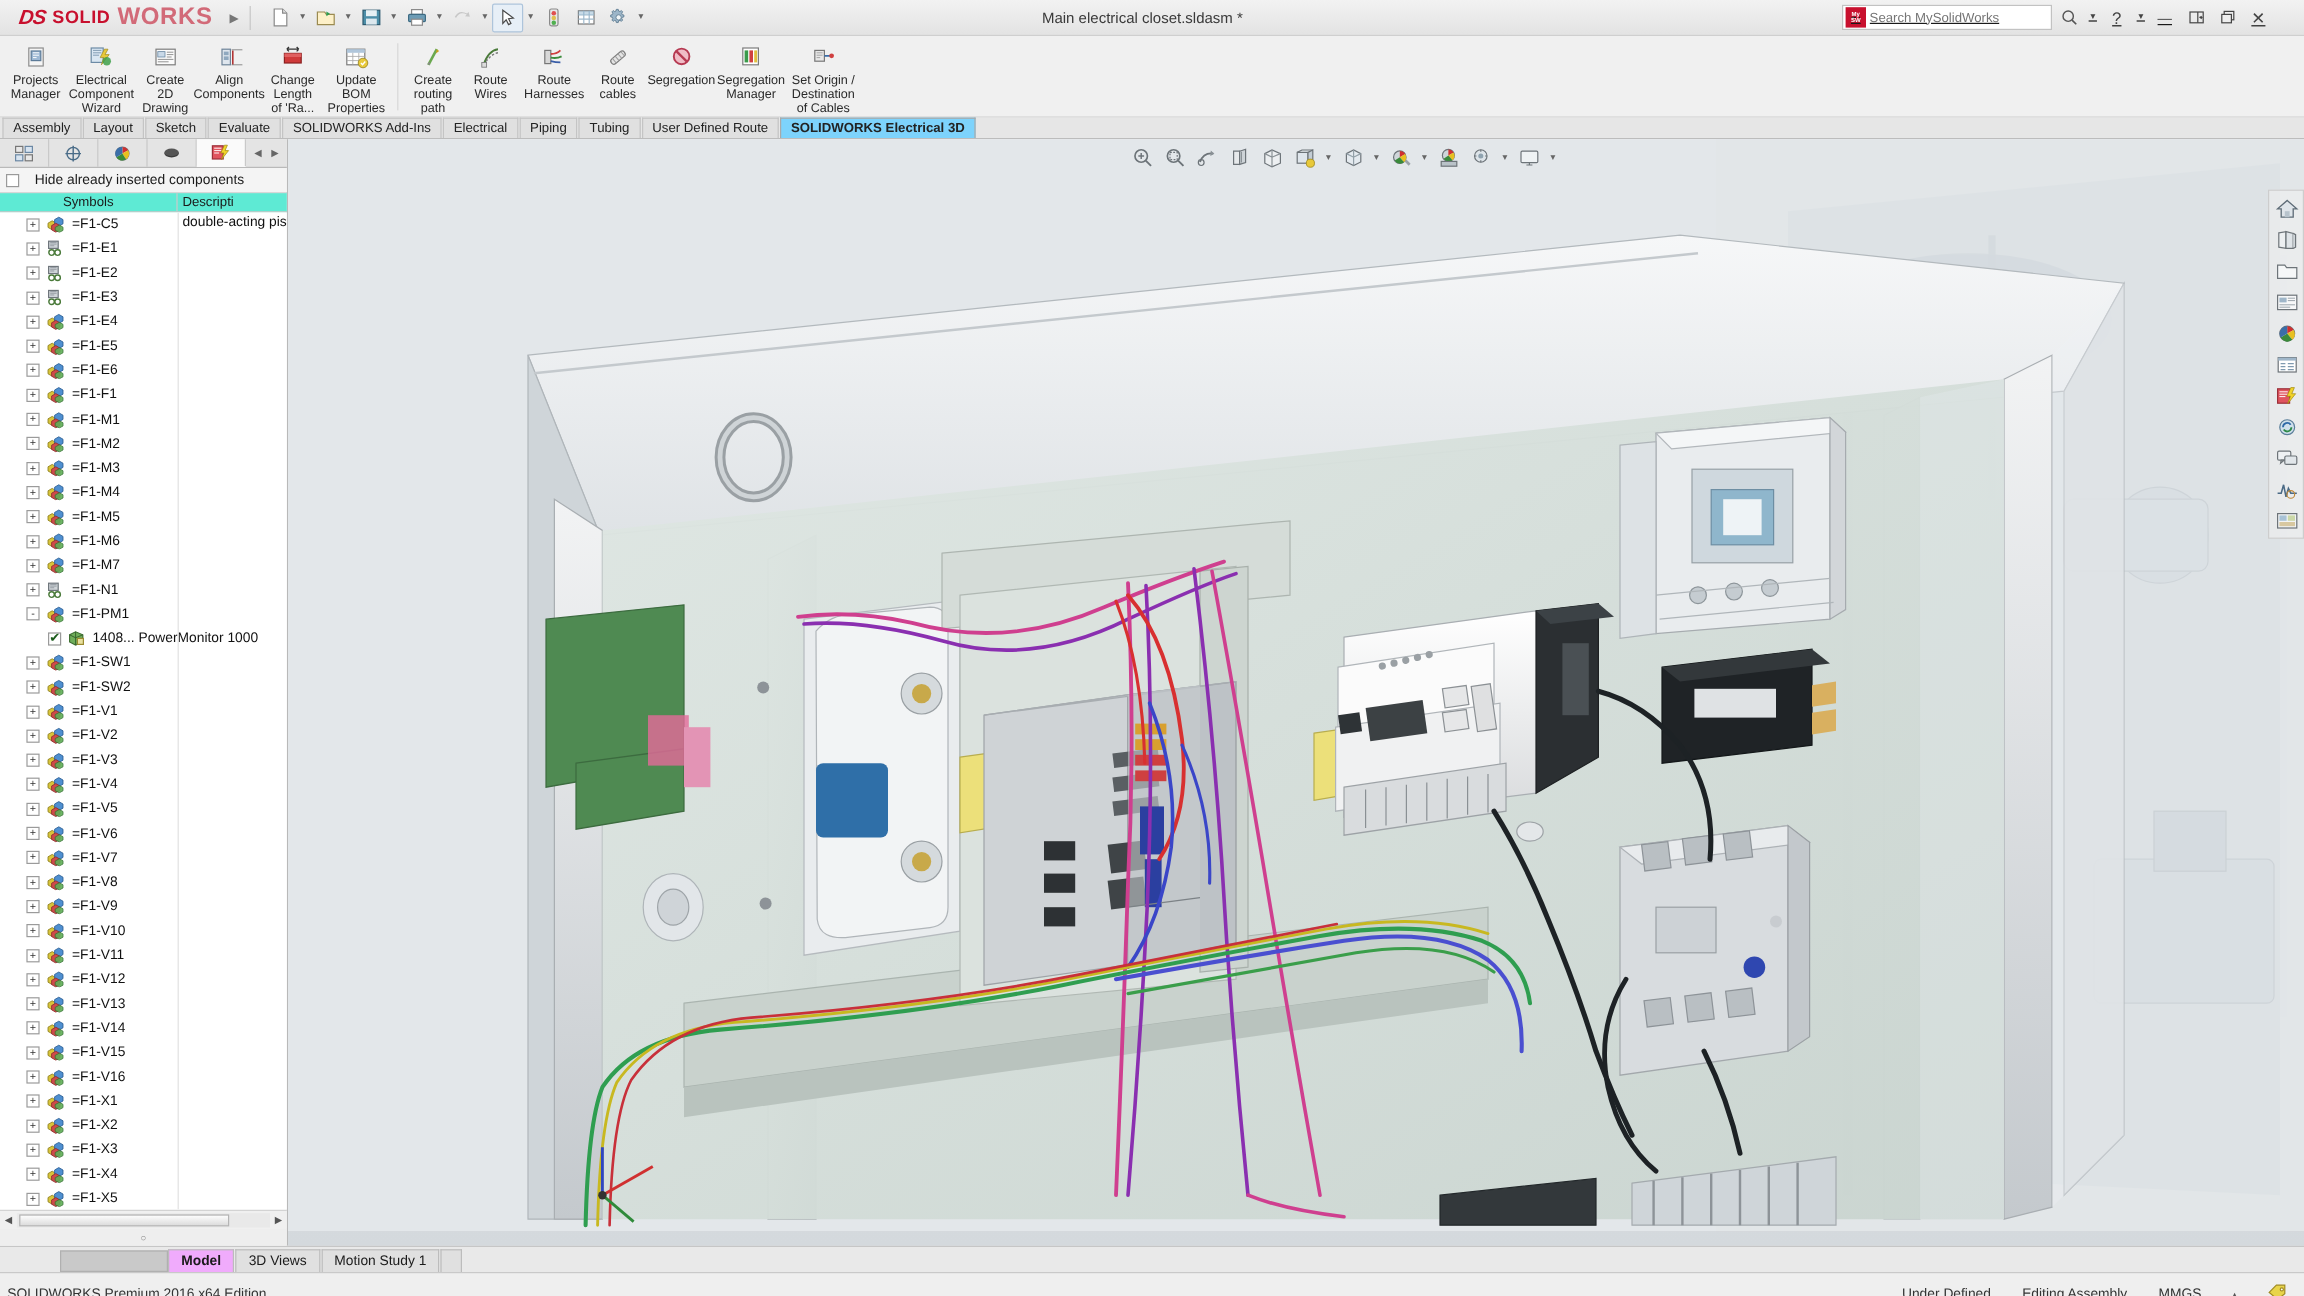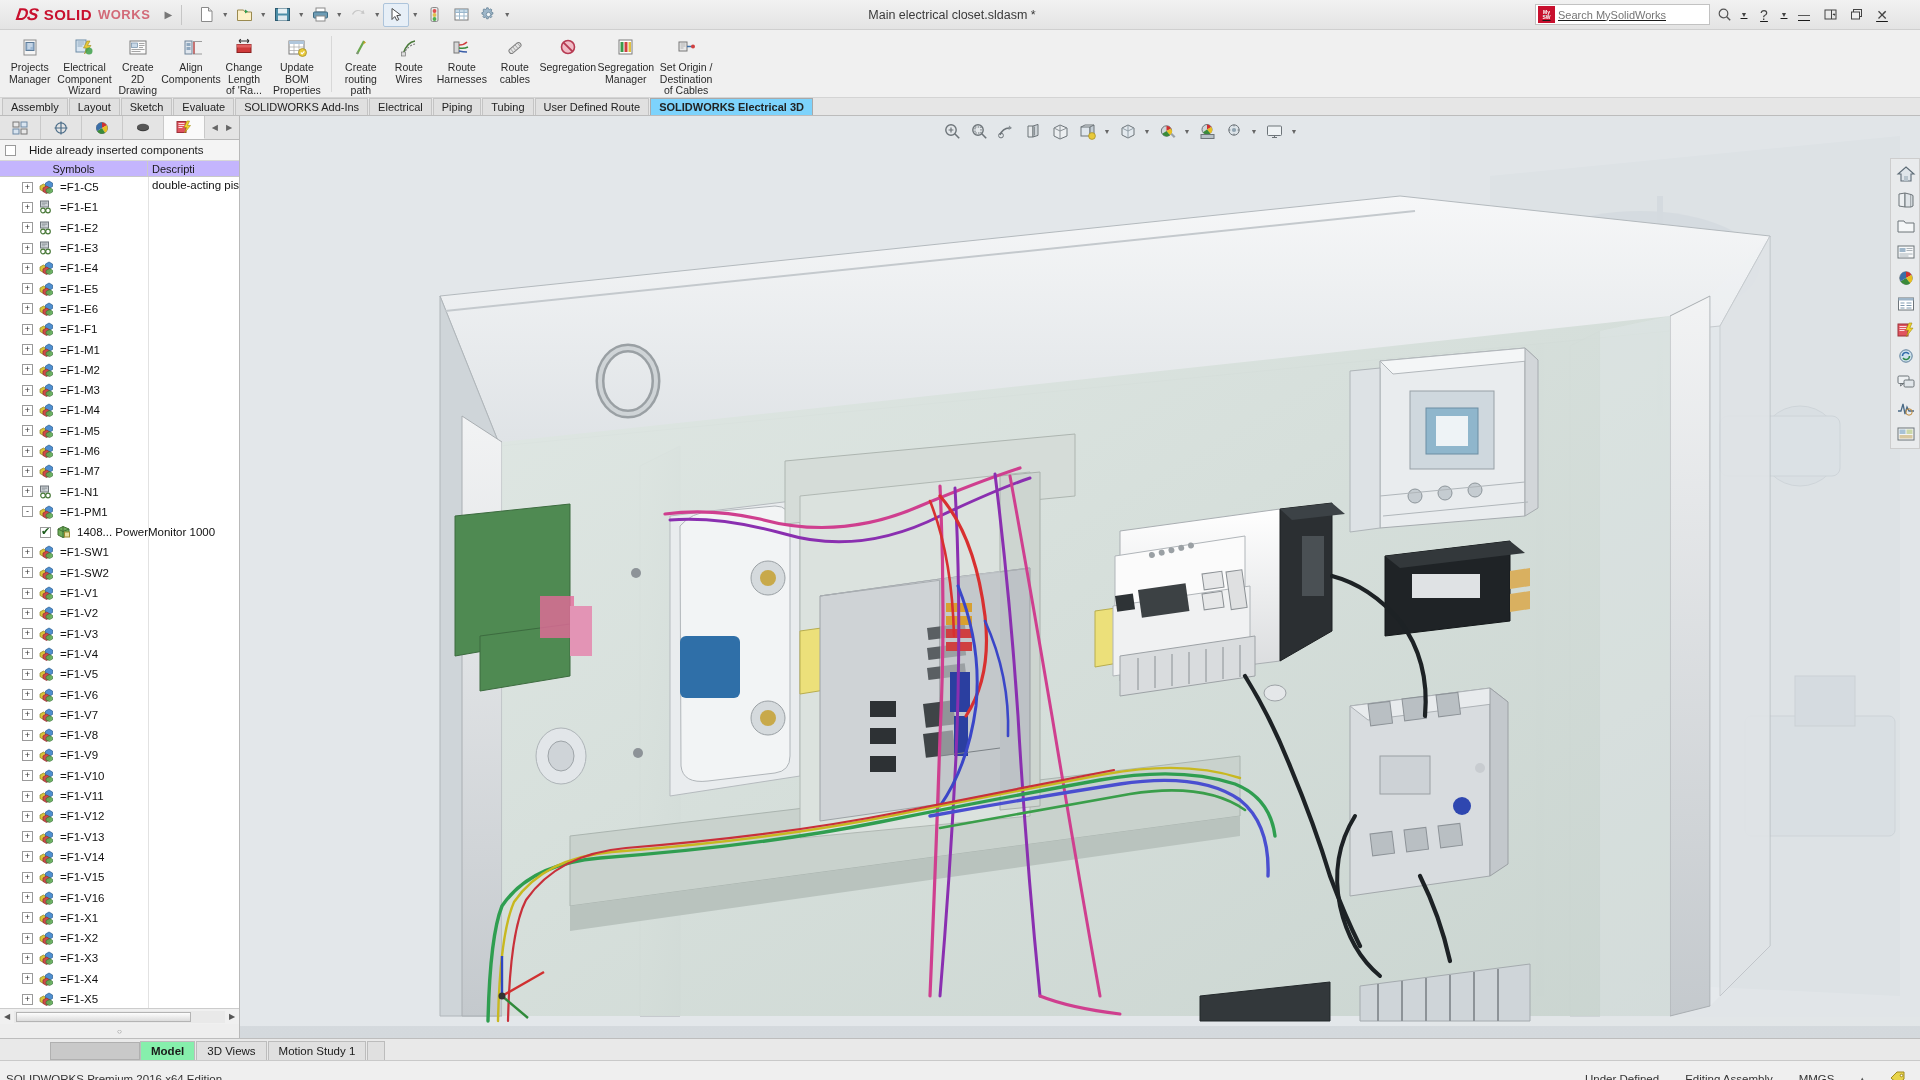--- a/index.html
+++ b/index.html
@@ -13,21 +13,21 @@
     background:linear-gradient(#f2f2f2,#e3e3e3);
     border-bottom:1px solid #cfcfcf;
     display:flex; align-items:center; position:relative;
   }
   .sw-logo { display:flex; align-items:center; padding:0 10px 0 16px; gap:6px; }
   .sw-logo .ds {
     font-weight:bold; font-size:17px; color:#c8102e; font-style:italic;
     letter-spacing:-1px; transform:skewX(-8deg);
   }
   .sw-logo .solid { font-weight:bold; font-size:15px; color:#c8102e; letter-spacing:.5px;}
-  .sw-logo .works { font-weight:bold; font-size:13px; color:#d26a78; letter-spacing:.5px;}
+  .sw-logo .works { font-weight:bold; font-size:20px; color:#d26a78; letter-spacing:.5px;}
   .tb-sep { width:1px; height:20px; background:#c6c6c6; margin:0 5px; }
   .tb-arrow { width:16px; height:22px; display:flex; align-items:center; justify-content:center;
     color:#777; font-size:10px; }
   .qat { display:flex; align-items:center; gap:1px; padding-left:6px; }
   .qat-btn { width:26px; height:24px; display:flex; align-items:center; justify-content:center;
     border:1px solid transparent; border-radius:2px; }
   .qat-btn.sel { background:#e7eff7; border:1px solid #adc4db; }
   .caret { font-size:7px; color:#666; width:10px; text-align:center; }
   #doc-title { position:absolute; left:0; right:16px; text-align:center;
     font-size:12.5px; color:#3a3a3a; pointer-events:none; }
@@ -74,21 +74,21 @@
     border-right:1px solid #c9c9c9; }
   .ptab.active { background:#fafafa; border-bottom:1px solid #fafafa; }
   .ptab-more { flex:1; display:flex; align-items:center; justify-content:center;
     gap:8px; font-size:8px; color:#666; }
   .hide-row { height:20px; display:flex; align-items:center; gap:13px;
     padding-left:5px; background:#f4f4f4; font-size:11.5px; }
   .cbx { width:11px; height:11px; border:1px solid #9a9a9a; background:#fff;
     display:inline-block; position:relative; flex:none;}
   .cbx.checked::after { content:"✔"; position:absolute; left:0px; top:-3px;
     font-size:11px; color:#1c5c1c; }
-  .col-head { height:17px; display:flex; background:#c4b5fd;
+  .col-head { height:17px; display:flex; background:#5eead4;
     border-top:1px solid #d7d7d7; border-bottom:1px solid #c8c8c8; font-size:11px; }
   .col-head div { display:flex; align-items:center; justify-content:center; }
   .ch-sym { width:148px; border-right:1px solid #cacaca; }
   .ch-desc { flex:1; padding-left:4px; justify-content:flex-start !important; overflow:hidden; white-space:nowrap;}
   #tree { flex:1; background:#fff; overflow:hidden; position:relative; }
   .trow { height:20.3px; display:flex; align-items:center; font-size:11.5px; white-space:nowrap; }
   .expander { width:11px; height:11px; border:1px solid #9b9b9b; background:#fff;
     margin-left:22px; margin-right:6px; font-size:9px; line-height:9px; text-align:center;
     color:#333; flex:none; }
   .tico { width:15px; height:14px; margin-right:6px; flex:none; }
@@ -120,21 +120,21 @@
     border:1px solid transparent; border-radius:2px; }
   #scene { position:absolute; inset:0; }
 
   
   #bottombar { height:22px; background:#e9e9e9; border-top:1px solid #bdbdbd;
     display:flex; align-items:flex-end; padding-left:2px; }
   .btab-arrows { width:48px; height:18px; }
   .btab-grey { width:90px; height:18px; background:#c9c9c9; border:1px solid #b0b0b0; }
   .btab { height:19px; padding:0 10px; font-size:11.5px; line-height:19px;
     background:#e0e0e0; border:1px solid #bcbcbc; border-bottom:none; margin-right:1px; }
-  .btab.active { background:#86efac; font-weight:bold; }
+  .btab.active { background:#f0abfc; font-weight:bold; }
   .btab-tail { width:18px; height:19px; background:#e0e0e0; border:1px solid #bcbcbc;
     border-bottom:none; }
 
   
   #statusbar { height:36px; background:#efefef; border-top:1px solid #c9c9c9;
     display:flex; align-items:center; font-size:11.5px; color:#333; padding:0 6px; }
   .sb-right { margin-left:auto; display:flex; align-items:center; gap:26px; padding-right:8px; }
   .sb-caret { font-size:7px; color:#555; }
 </style>
 </head>

